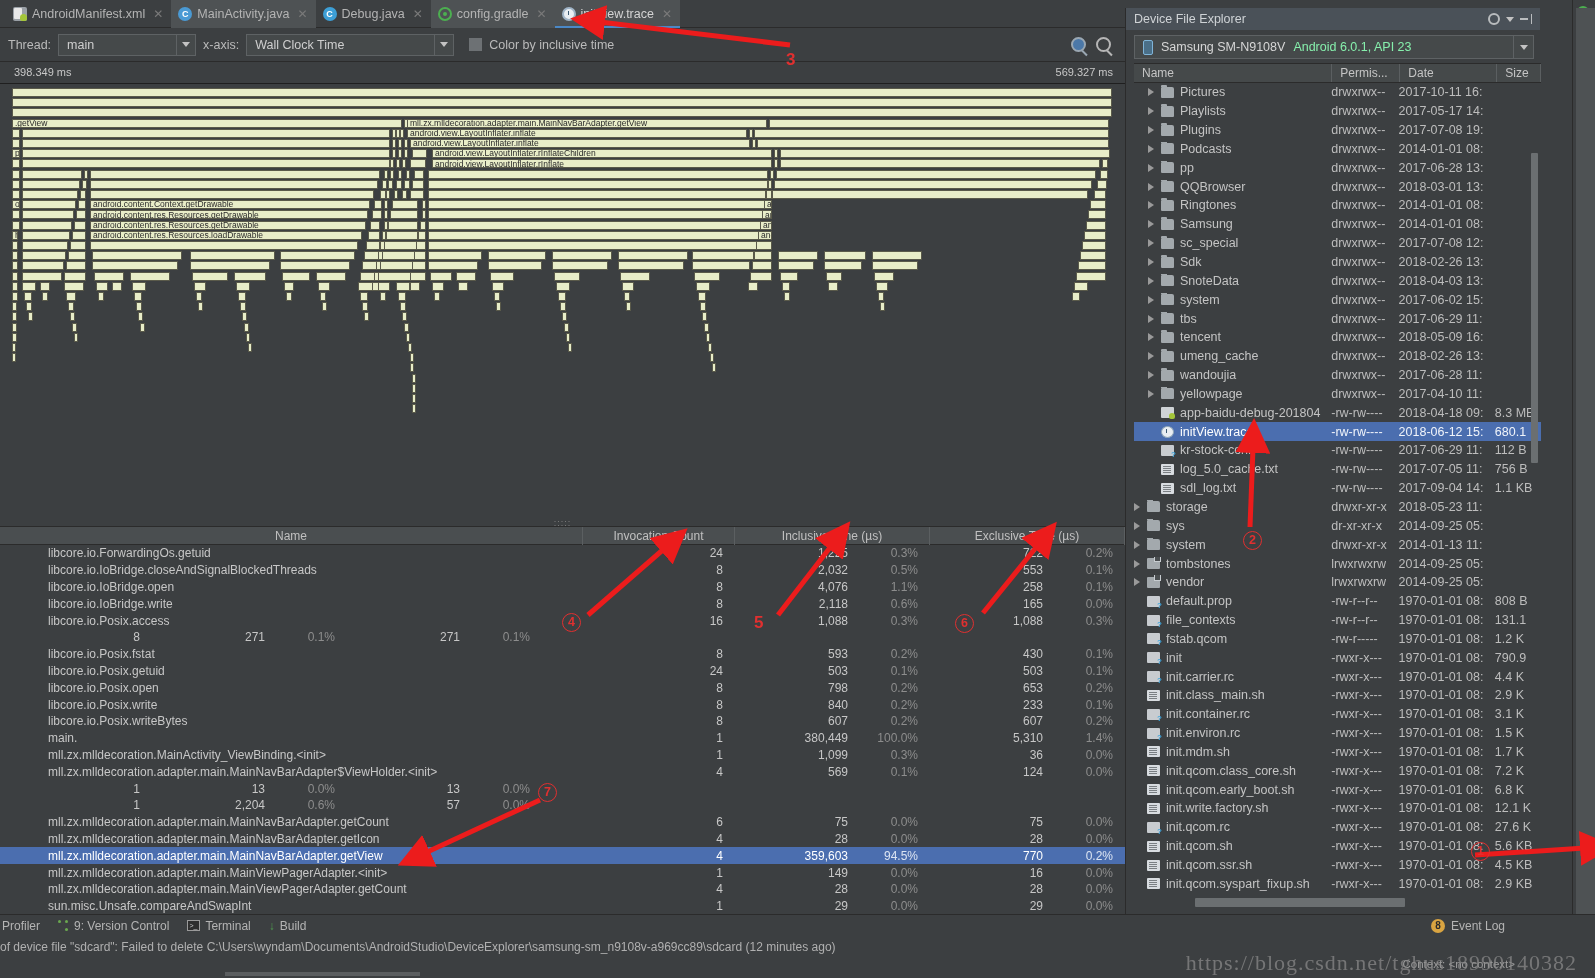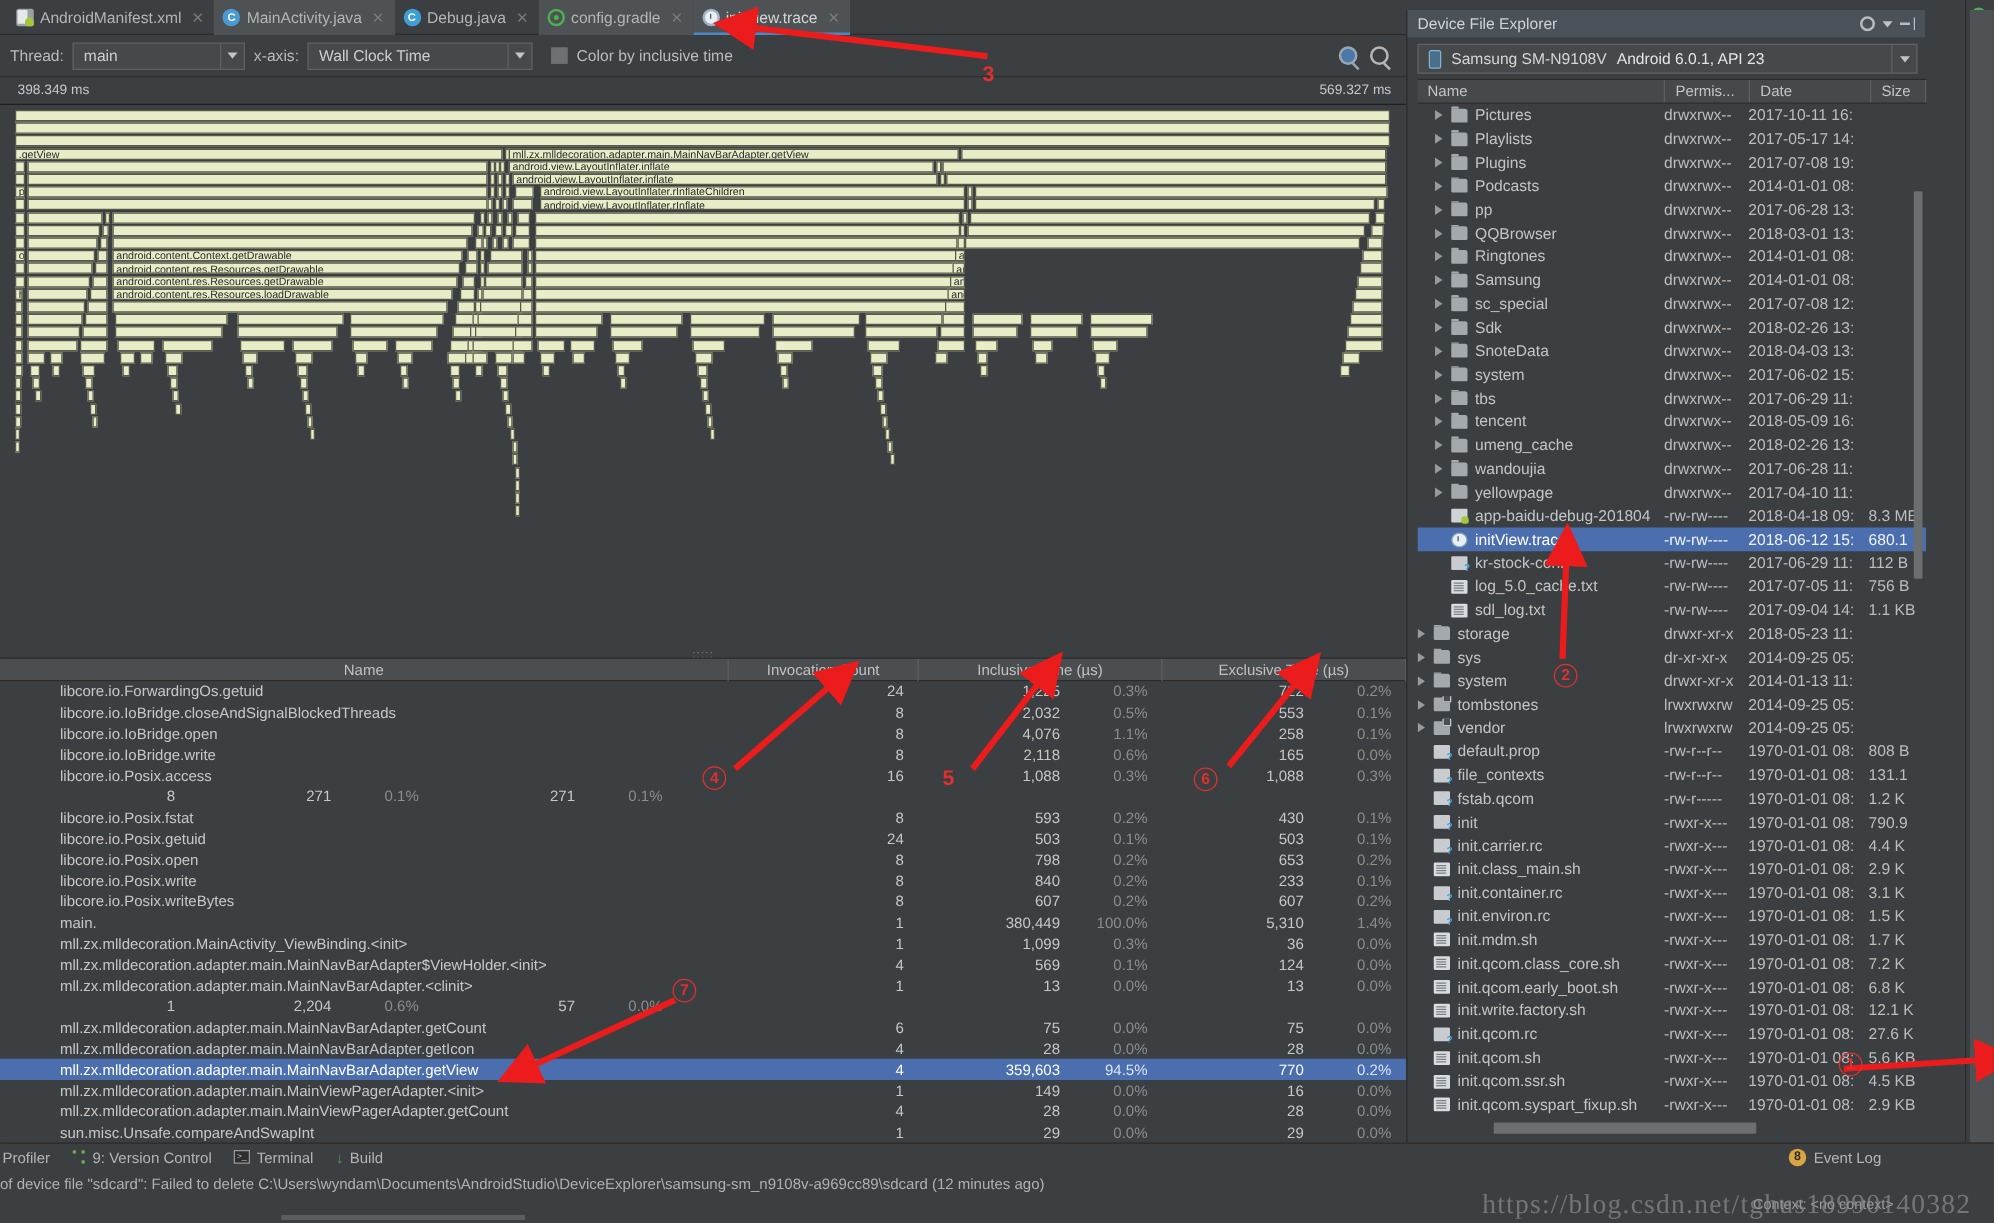--- a/index.html
+++ b/index.html
@@ -72,21 +72,21 @@
     background: #3c3f41; display: flex; align-items: center; gap: 7px;
     padding: 0 8px; border-bottom: 1px solid #2b2b2b;
   }
   .tb-label { font-size: 12.5px; color: #bbbbbb; }
   .combo {
     height: 22px; background: #45494a; border: 1px solid #5e6264;
     display: flex; align-items: center; justify-content: space-between;
     padding: 0 0 0 8px; color: #cfcfcf; font-size: 12.5px;
   }
   .combo.thread { width: 138px; }
-  .combo.xaxis { width: 180px; }
+  .combo.xaxis { width: 208px; }
   .combo .arrowbox {
     width: 19px; height: 20px; display:flex; align-items:center; justify-content:center;
     border-left: 1px solid #5e6264;
   }
   .caret-d {
     width:0;height:0;border-left:4px solid transparent;border-right:4px solid transparent;
     border-top:5px solid #c3c3c3;
   }
   .checkrow { display:flex; align-items:center; gap:7px; margin-left: 8px; }
   .checkbox { width:13px; height:13px; background:#6d7174; border:1px solid #6d7174; }
@@ -211,21 +211,21 @@
 
   .dev-combo {
     margin:5px 6px 4px 8px; height:24px; background:#45494a; border:1px solid #5e6264;
     display:flex; align-items:center; padding-left:8px; gap:8px;
     font-size:12.5px; color:#c9c9c9;
   }
   .phone-ico {
     width:10px;height:15px;border:1.6px solid #7fb4d8;border-radius:2px;background:#4a6f88;
   }
   .dev-combo .devname { color:#d6d6d6; }
-  .dev-combo .devmeta { color:#e5e5e5; }
+  .dev-combo .devmeta { color:#86efac; }
   .dev-combo .arrowbox { margin-left:auto; width:20px;height:22px;display:flex;align-items:center;justify-content:center;border-left:1px solid #5e6264;}
 
   .fhead {
     display:flex; height:20px; background:#45494a; border-top:1px solid #2b2b2b;
     border-bottom:1px solid #2b2b2b; font-size:12px; color:#c5c5c5;
     margin:2px 0 0 8px; width:407px;
   }
   .fhead > div { display:flex; align-items:center; padding-left:8px; border-right:1px solid #5b5f61; }
   .fh-name { width:205px; }
   .fh-perm { width:70px; }
@@ -837,21 +837,20 @@
         </div>
         <div class="mtrow">
           <div class="cell-name">mll.zx.mlldecoration.adapter.main.MainNavBarAdapter$ViewHolder.&lt;init&gt;</div>
           <div class="cell-inv">4</div>
           <div class="cell-incl">569</div>
           <div class="cell-inclp">0.1%</div>
           <div class="cell-excl">124</div>
           <div class="cell-exclp">0.0%</div>
         </div>
         <div class="mtrow">
-          <div class="cell-name">mll.zx.mlldecoration.adapter.main.MainNavBarAdapter.&lt;clinit&gt;</div>
           <div class="cell-inv">1</div>
           <div class="cell-incl">13</div>
           <div class="cell-inclp">0.0%</div>
           <div class="cell-excl">13</div>
           <div class="cell-exclp">0.0%</div>
         </div>
         <div class="mtrow">
           <div class="cell-inv">1</div>
           <div class="cell-incl">2,204</div>
           <div class="cell-inclp">0.6%</div>

